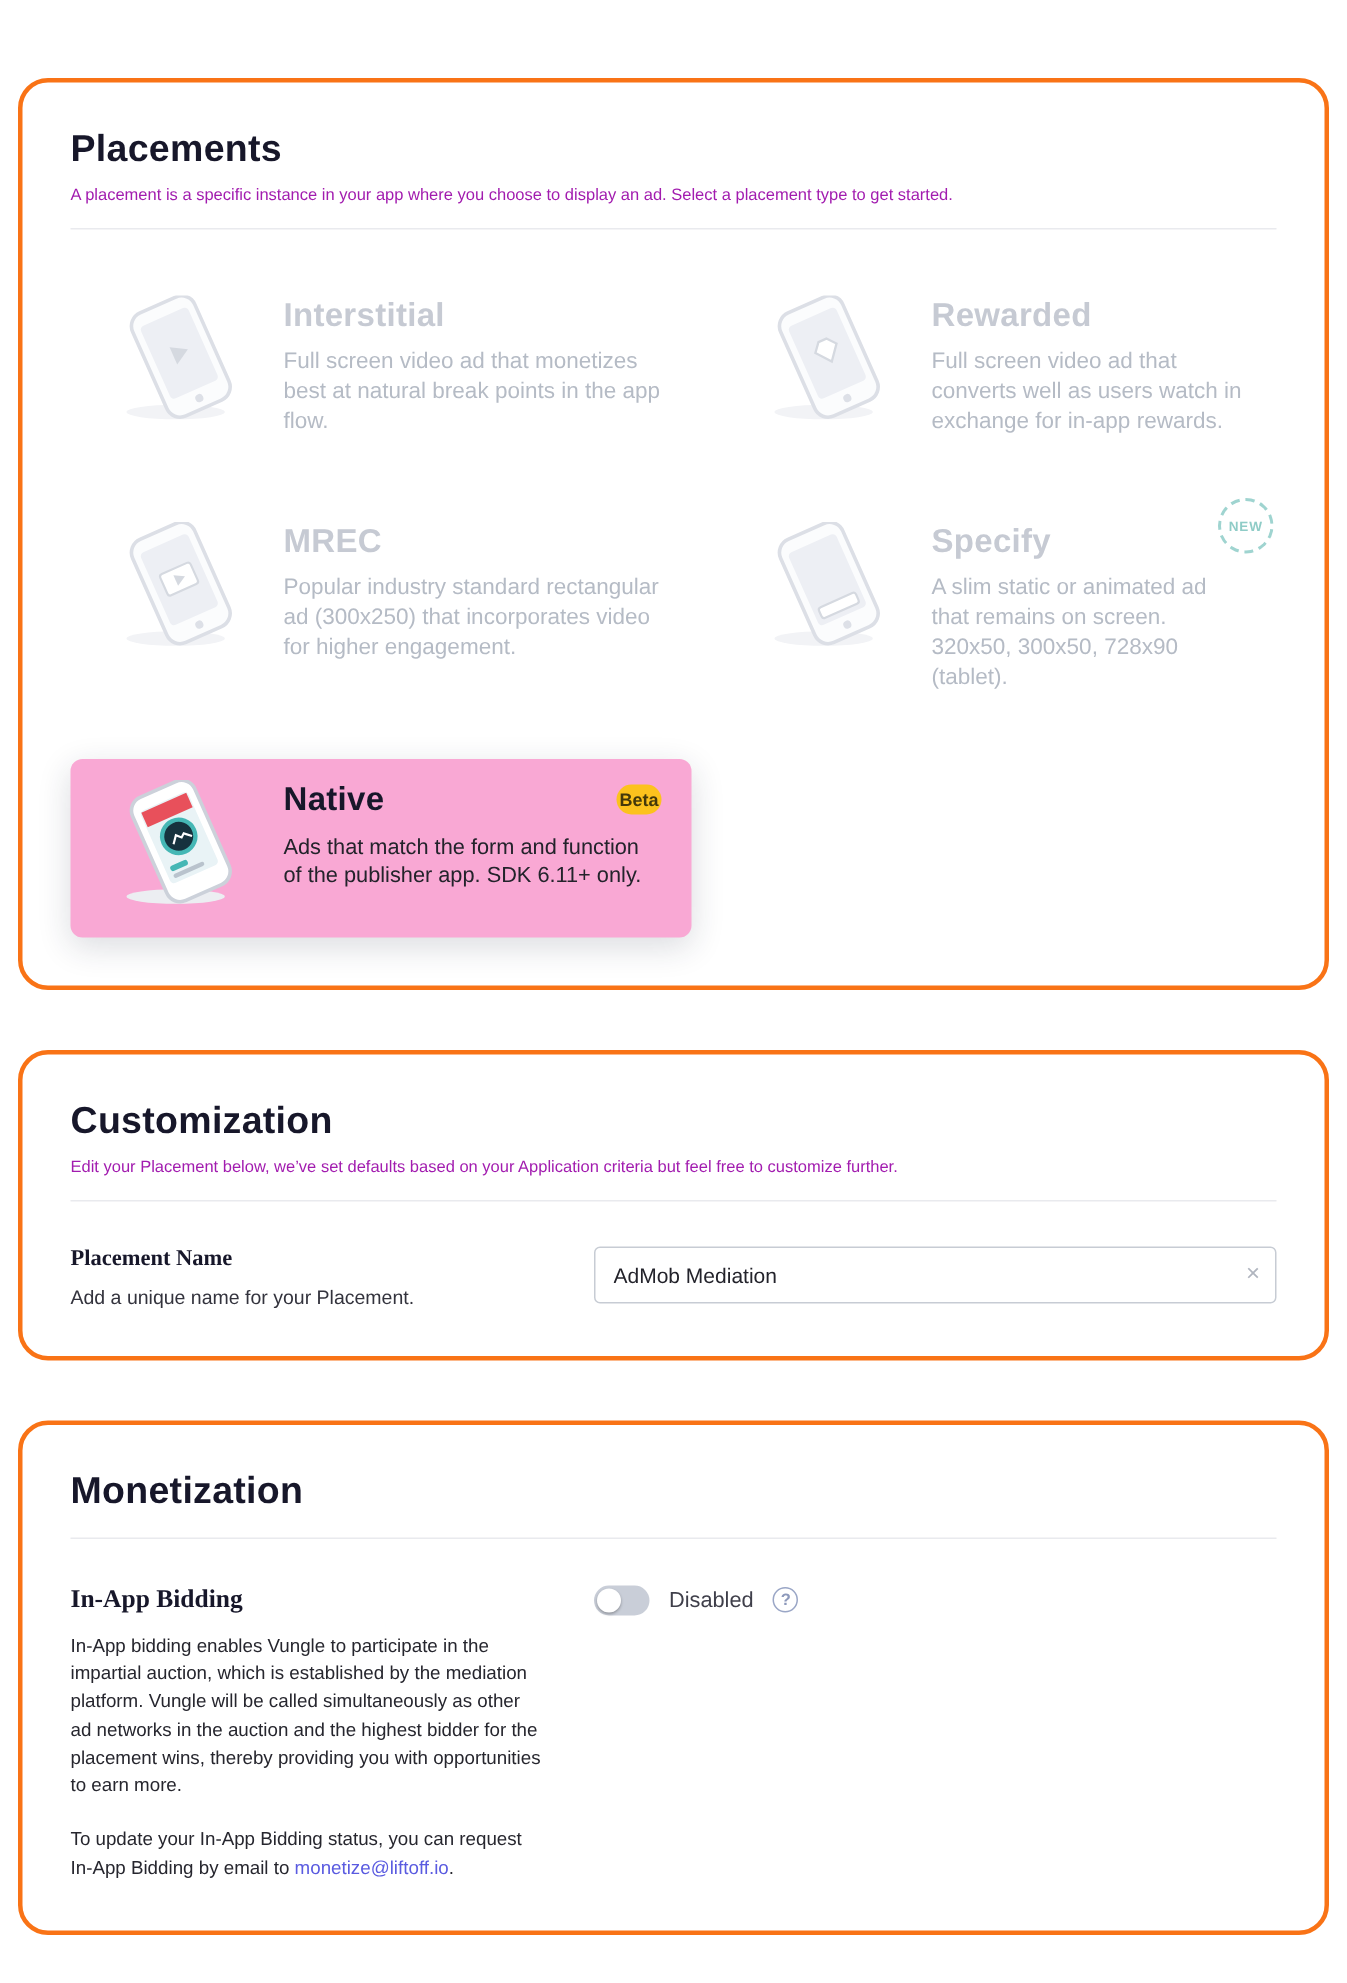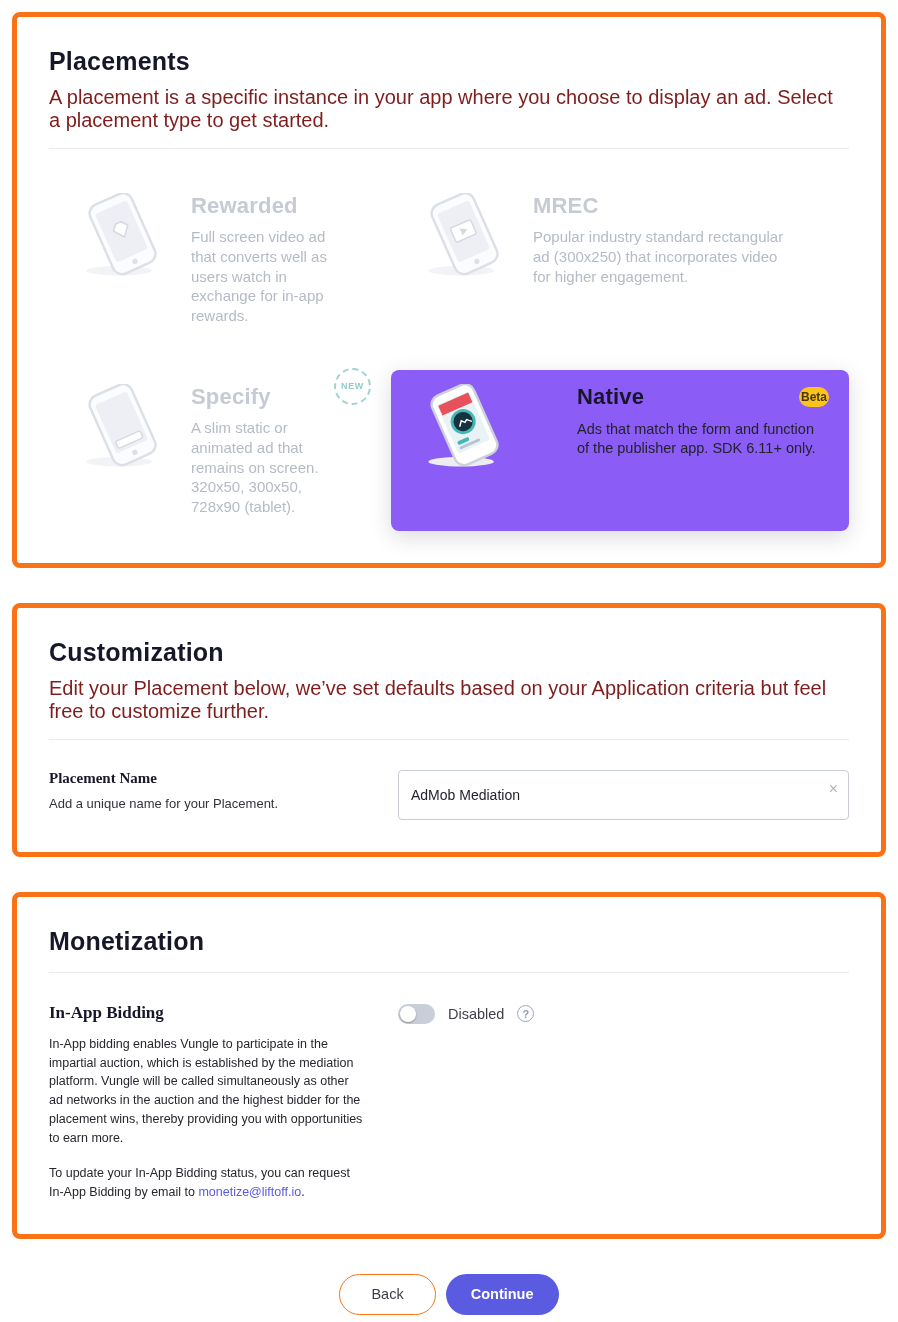--- a/index.html
+++ b/index.html
@@ -5,33 +5,34 @@
   * { box-sizing: border-box; margin: 0; padding: 0; }
   html, body { background: #ffffff; }
   body {
     width: 898px;
     font-family: "Liberation Sans", sans-serif;
     color: #23232b;
   }
   .page { padding: 12px 12px 28px; }
 
   .card {
-    border: 5px solid #f97316;
-    border-radius: 8px;
+    border: 3px solid #f97316;
+    border-radius: 20px;
     background: #fff;
     padding: 30px 32px 32px;
     margin-bottom: 35px;
+    margin-top: 40px;
   }
   .card h1 {
     font-size: 25px;
     font-weight: 700;
     color: #17172a;
     letter-spacing: .2px;
   }
-  .card .subtitle { margin-top: 10px; font-size: 20px; color: #7f1d1d; }
+  .card .subtitle { margin-top: 10px; font-size: 11px; color: #a21caf; }
   .card hr { border: none; border-top: 1px solid #e9eaee; margin-top: 16px; }
 
   
   .ptype-grid {
     margin-top: 30px;
     display: grid;
     grid-template-columns: 1fr 1fr;
     column-gap: 18px;
     row-gap: 30px;
   }
@@ -50,24 +51,23 @@
     color: #c6cad3;
     letter-spacing: .2px;
   }
   .pdesc {
     margin-top: 8px;
     font-size: 15px;
     line-height: 1.32;
     color: #b5bbc5;
   }
   .ptype.selected {
-    background: #8b5cf6;
+    background: #f9a8d4;
     border-radius: 8px;
     box-shadow: 0 6px 22px rgba(30, 35, 60, .16);
-    gap: 44px;
   }
   .ptype.selected .ptitle { color: #17172a; }
   .ptype.selected .pdesc { color: #23232b; font-size: 14.5px; margin-top: 10px; }
   .ptitle-row { display: flex; align-items: center; justify-content: space-between; width: 252px; }
   .beta-badge {
     background: #fcc21d;
     color: #44390a;
     font-size: 12px;
     font-weight: 600;
     padding: 4px 2px;
@@ -95,21 +95,21 @@
   
   .form-row { display: flex; align-items: flex-start; margin-top: 30px; }
   .form-left { width: 349px; flex: 0 0 349px; padding-right: 30px; }
   .form-right { flex: 1; }
   .field-label { font-size: 15px; font-weight: 700; color: #17172a; font-family: Liberation Serif, serif; }
   .field-helper { margin-top: 9px; font-size: 13px; color: #33333d; }
 
   .input-wrap { position: relative; }
   .text-input {
     width: 100%;
-    height: 50px;
+    height: 38px;
     border: 1px solid #c7ccd4;
     border-radius: 4px;
     padding: 0 34px 0 12px;
     font-size: 14px;
     color: #23232b;
     font-family: "Liberation Sans", sans-serif;
     outline: none;
     background: #fff;
   }
   .clear-icon {
@@ -198,20 +198,37 @@
 
 <div class="page">
 
   <section class="card">
     <h1>Placements</h1>
     <p class="subtitle">A placement is a specific instance in your app where you choose to display an ad. Select a placement type to get started.</p>
     <hr>
 
     <div class="ptype-grid">
 
+      <div class="ptype">
+        <span class="picon">
+          <svg width="106" height="86" viewBox="0 0 110 88">
+            <ellipse cx="52" cy="80" rx="34" ry="5" fill="#f2f3f6"></ellipse>
+            <g transform="rotate(-24 55 44)">
+              <rect x="33" y="3" width="47" height="78" rx="10" fill="#fbfcfd" stroke="#dcdfe6" stroke-width="2.5"></rect>
+              <rect x="38.5" y="12" width="36" height="55" rx="3" fill="#edeff4"></rect>
+              <circle cx="56.5" cy="73.5" r="2.8" fill="#dde0e7"></circle>
+              <path d="M52 33l11 6.5-11 6.5z" fill="#d5d9e0"></path>
+            </g>
+          </svg>
+        </span>
+        <div class="ptext">
+          <div class="ptitle">Interstitial</div>
+          <p class="pdesc">Full screen video ad that monetizes best at natural break points in the app flow.</p>
+        </div>
+      </div>
 
       <div class="ptype">
         <span class="picon">
           <svg width="106" height="86" viewBox="0 0 110 88">
             <ellipse cx="52" cy="80" rx="34" ry="5" fill="#f2f3f6"></ellipse>
             <g transform="rotate(-24 55 44)">
               <rect x="33" y="3" width="47" height="78" rx="10" fill="#fbfcfd" stroke="#dcdfe6" stroke-width="2.5"></rect>
               <rect x="38.5" y="12" width="36" height="55" rx="3" fill="#edeff4"></rect>
               <circle cx="56.5" cy="73.5" r="2.8" fill="#dde0e7"></circle>
               <path d="M49 36l5-6h6l5 6-8 10z" fill="#ffffff" stroke="#d5d9e0" stroke-width="1.6"></path>

